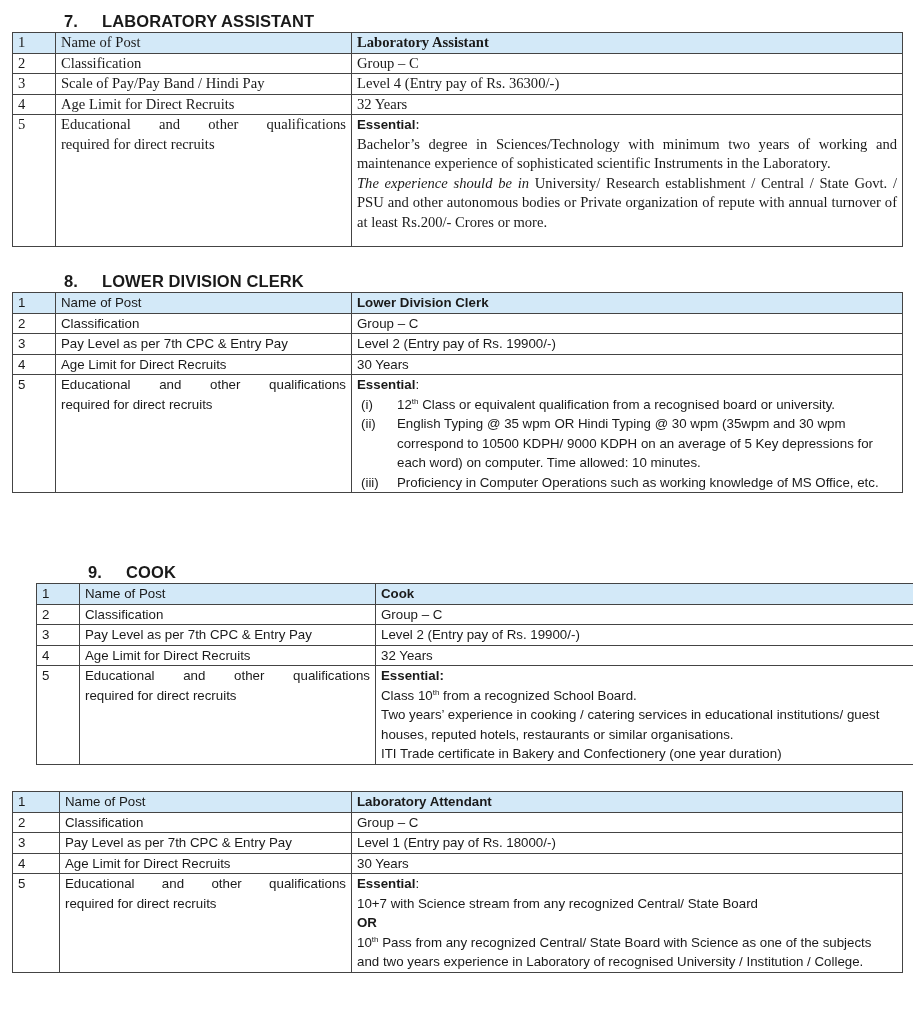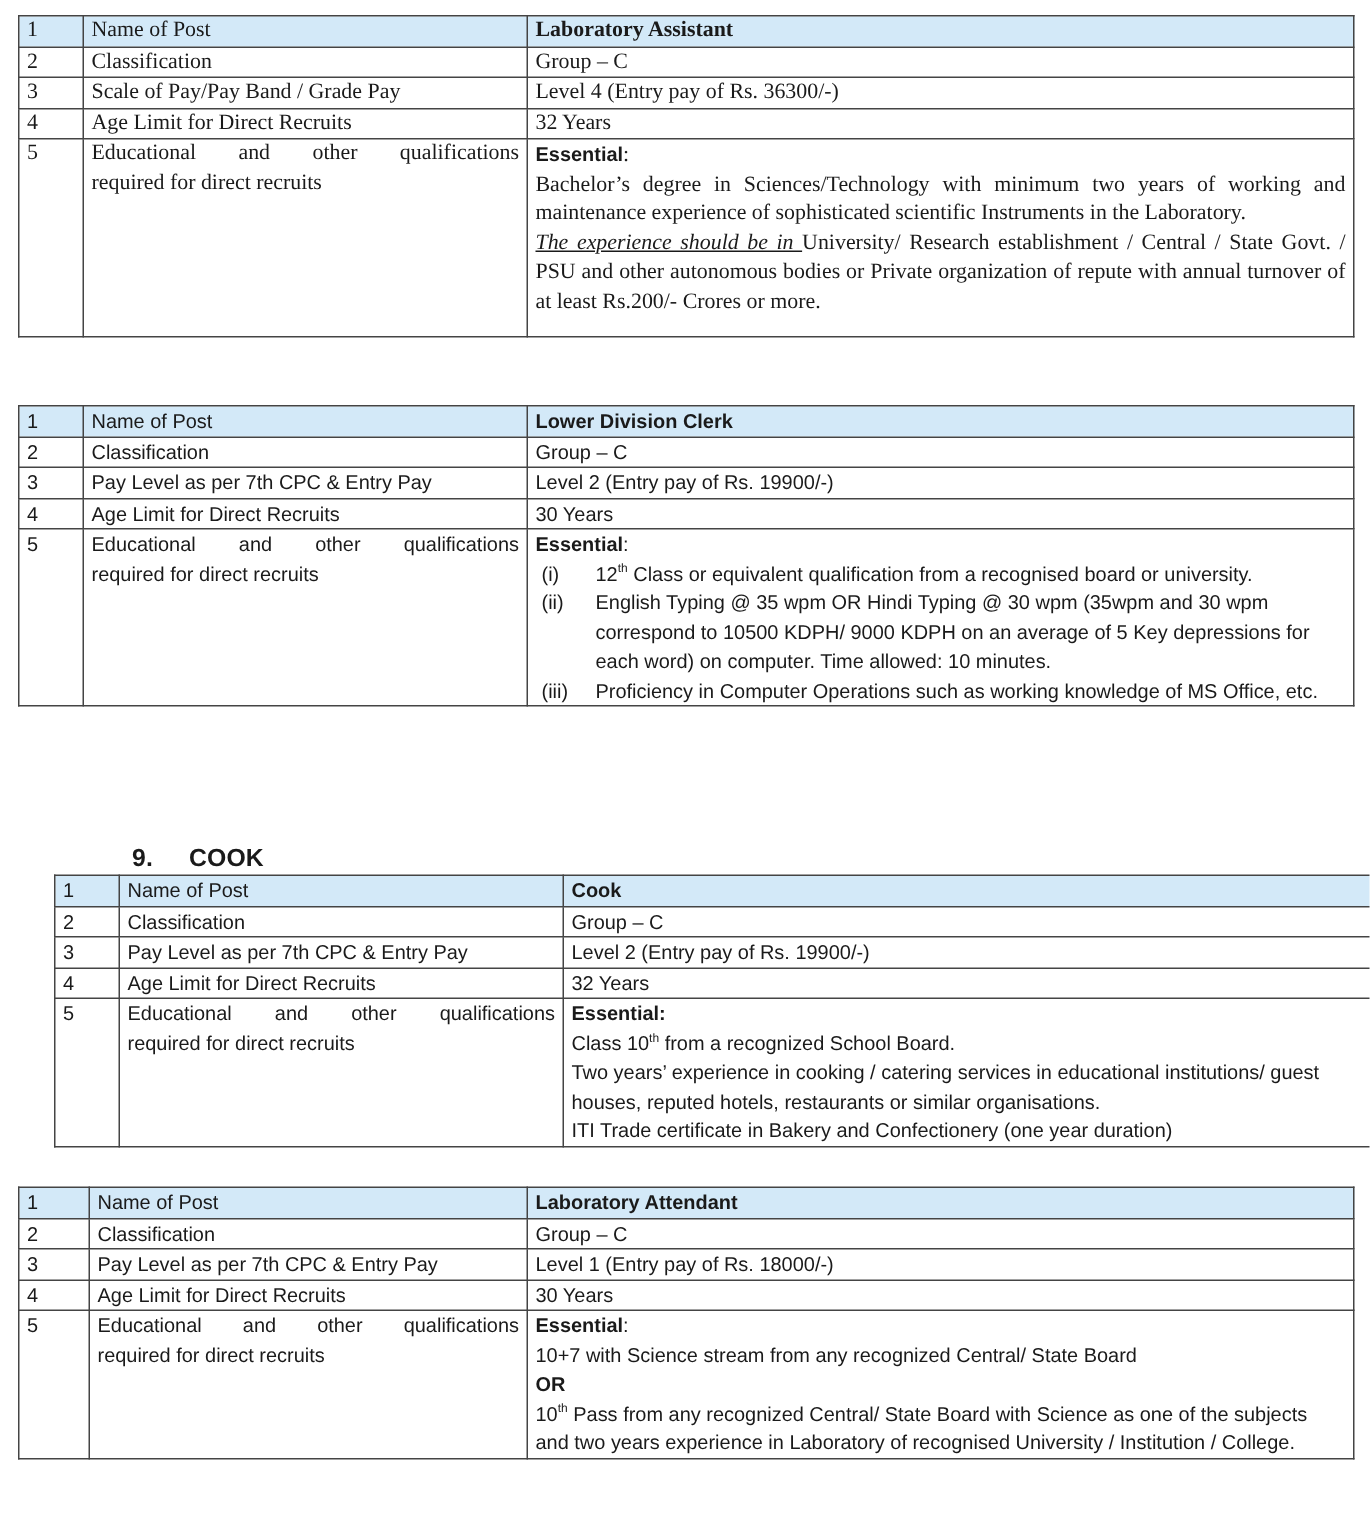--- a/index.html
+++ b/index.html
@@ -11,51 +11,54 @@
   td { border: 1.5px solid #444; padding: 0 5px; vertical-align: top; line-height: 19.5px; font-size: 14px; }
   tr.hdr td { background: #d3e9f8; }
   col.c1 { width: 43px; }
   col.c2 { width: 296px; }
   .serif td { font-family: "Liberation Serif", serif; font-size: 14.6px; }
   .sans td { font-family: "Liberation Sans", sans-serif; font-size: 13.3px; }
   .sans td .just, .serif td .just { text-align: justify; text-align-last: justify; display: block; }
   .bold { font-weight: bold; }
   .sansfont { font-family: "Liberation Sans", sans-serif; font-size: 13.3px; }
   .just-block { text-align: justify; }
-  .ital-u { font-style: italic; text-decoration: underline; }
+  .ital-u { font-style: italic; }
   .li { display: flex; }
   .li .mk { width: 36px; flex: none; padding-left: 4px; }
   .li .tx { flex: 1; }
   .center { font-weight: bold; }
   sup { font-size: 8px; line-height: 0; }
 </style>
 </head>
 <body>
 
 <div class="section" style="top:10px;">
+  <div class="sec-title">
+    <span class="num">7.</span><span>LABORATORY ASSISTANT</span>
+  </div>
   <table class="serif">
     <colgroup>
         <col class="c1">
         <col class="c2">
         <col>
       </colgroup>
     <tbody>
         <tr class="hdr">
       <td>1</td>
       <td>Name of Post</td>
       <td class="bold">Laboratory Assistant</td>
     </tr>
     <tr>
       <td>2</td>
       <td>Classification</td>
       <td>Group – C</td>
     </tr>
     <tr>
       <td>3</td>
-      <td>Scale of Pay/Pay Band / Grade Pay</td>
+      <td>Scale of Pay/Pay Band / Hindi Pay</td>
       <td class="sansfont">Level 4 (Entry pay of Rs. 36300/-)</td>
     </tr>
     <tr>
       <td>4</td>
       <td>Age Limit for Direct Recruits</td>
       <td>32 Years</td>
     </tr>
     <tr style="height:132px;">
       <td>5</td>
       <td>
@@ -66,20 +69,23 @@
         <div><span class="bold sansfont">Essential</span>:</div>
         <div class="just-block">Bachelor’s degree in Sciences/Technology with minimum two years of working and maintenance experience of sophisticated scientific Instruments in the Laboratory.</div>
         <div class="just-block"><span class="ital-u">The experience should be in </span><span>University/ Research establishment / Central / State Govt. / PSU and other autonomous bodies or Private organization of repute with annual turnover of at least Rs.200/- Crores or more.</span></div>
       </td>
     </tr>
   </tbody>
     </table>
 </div>
 
 <div class="section" style="top:270px;">
+  <div class="sec-title">
+    <span class="num">8.</span><span>LOWER DIVISION CLERK</span>
+  </div>
   <table class="sans">
     <colgroup>
         <col class="c1">
         <col class="c2">
         <col>
       </colgroup>
     <tbody>
         <tr class="hdr">
       <td>1</td>
       <td>Name of Post</td>

